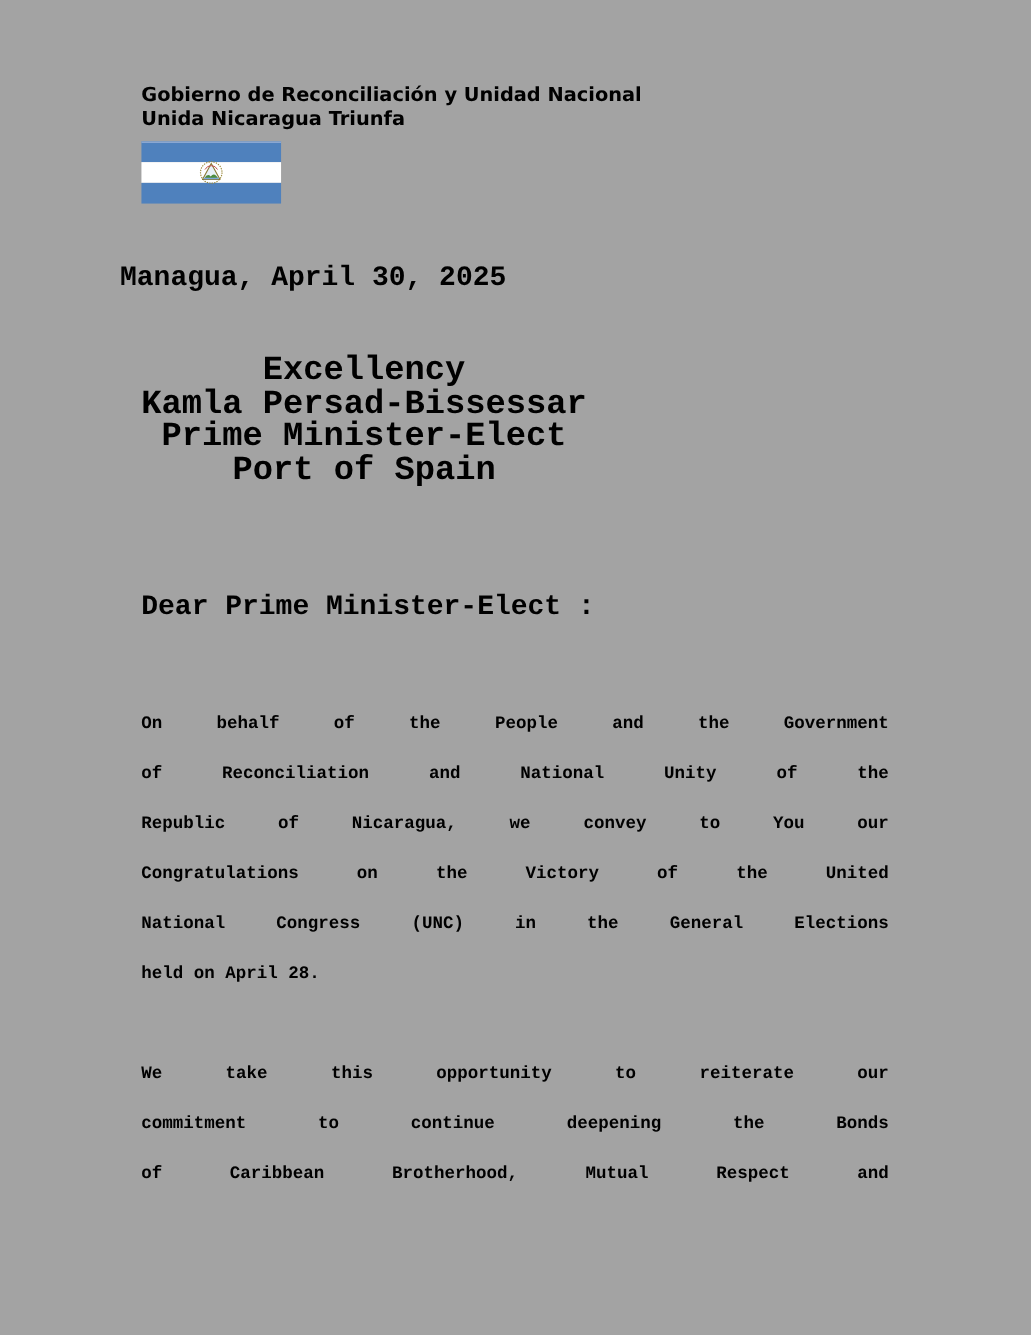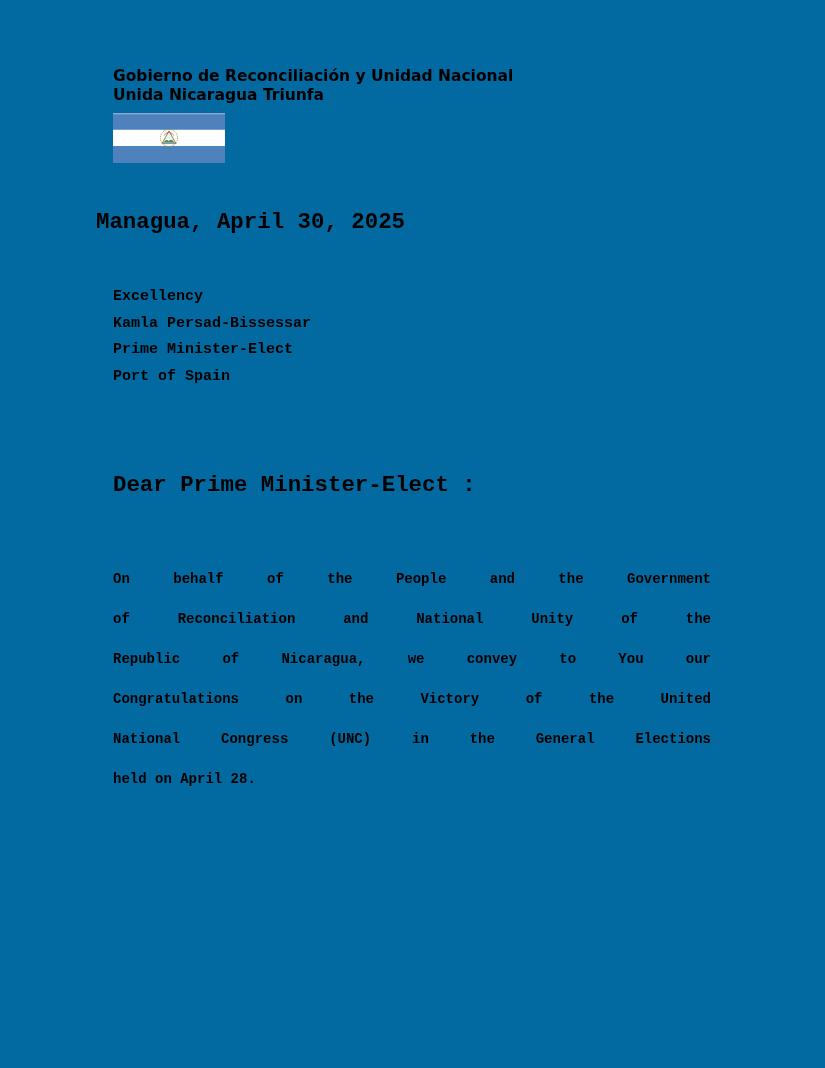--- a/index.html
+++ b/index.html
@@ -4,21 +4,21 @@
 <style>
   html, body {
     margin: 0;
     padding: 0;
     background: #ffffff;
   }
   .page {
     position: relative;
     width: 825px;
     height: 1068px;
-    background: #0369a1;
+    background: #a3a3a3;
     overflow: hidden;
     color: #000000;
   }
   .letterhead {
     position: absolute;
     left: 113px;
     top: 67px;
     font-family: "DejaVu Sans", "Liberation Sans", sans-serif;
     font-weight: bold;
     font-size: 15.5px;
@@ -44,23 +44,24 @@
     left: 96px;
     top: 209px;
     font-size: 22.4px;
     line-height: 27px;
     white-space: nowrap;
   }
   .recipient {
     position: absolute;
     left: 113px;
     top: 284px;
-    font-size: 15px;
+    font-size: 27px;
     line-height: 26.7px;
     white-space: nowrap;
+    text-align: center;
   }
   .salutation {
     position: absolute;
     left: 113px;
     top: 455px;
     font-size: 22.4px;
     line-height: 27px;
     white-space: nowrap;
     margin-top: 17px;
   }
@@ -120,14 +121,19 @@
 
   <div class="mono bodypara para1">
     <div class="jline">On behalf of the People and the Government</div>
     <div class="jline">of Reconciliation and National Unity of the</div>
     <div class="jline">Republic of Nicaragua, we convey to You our</div>
     <div class="jline">Congratulations on the Victory of the United</div>
     <div class="jline">National Congress (UNC) in the General Elections</div>
     <div class="lline">held on April 28.</div>
   </div>
 
+  <div class="mono bodypara para2">
+    <div class="jline">We take this opportunity to reiterate our</div>
+    <div class="jline">commitment to continue deepening the Bonds</div>
+    <div class="jline">of Caribbean Brotherhood, Mutual Respect and</div>
+  </div>
 
 </div>
 
 </body></html>

